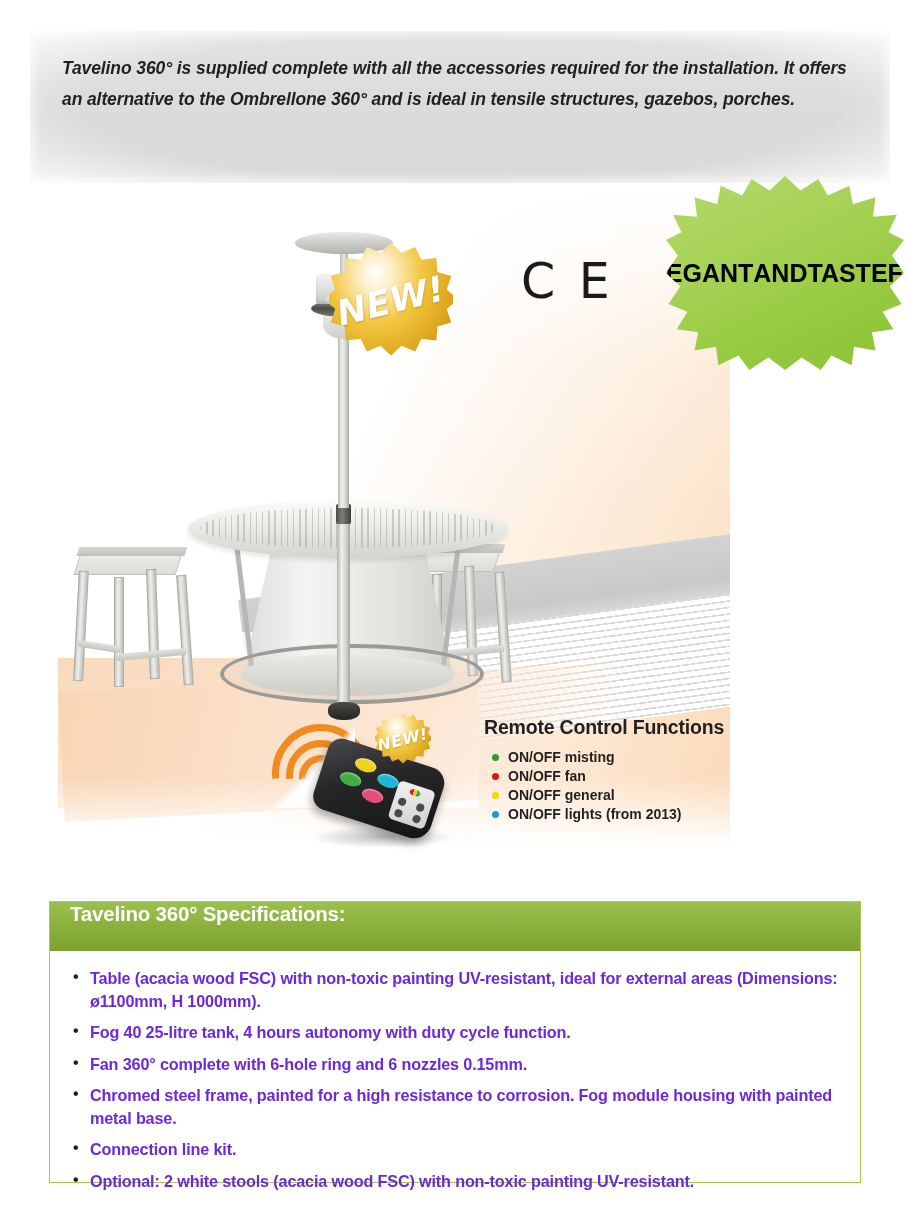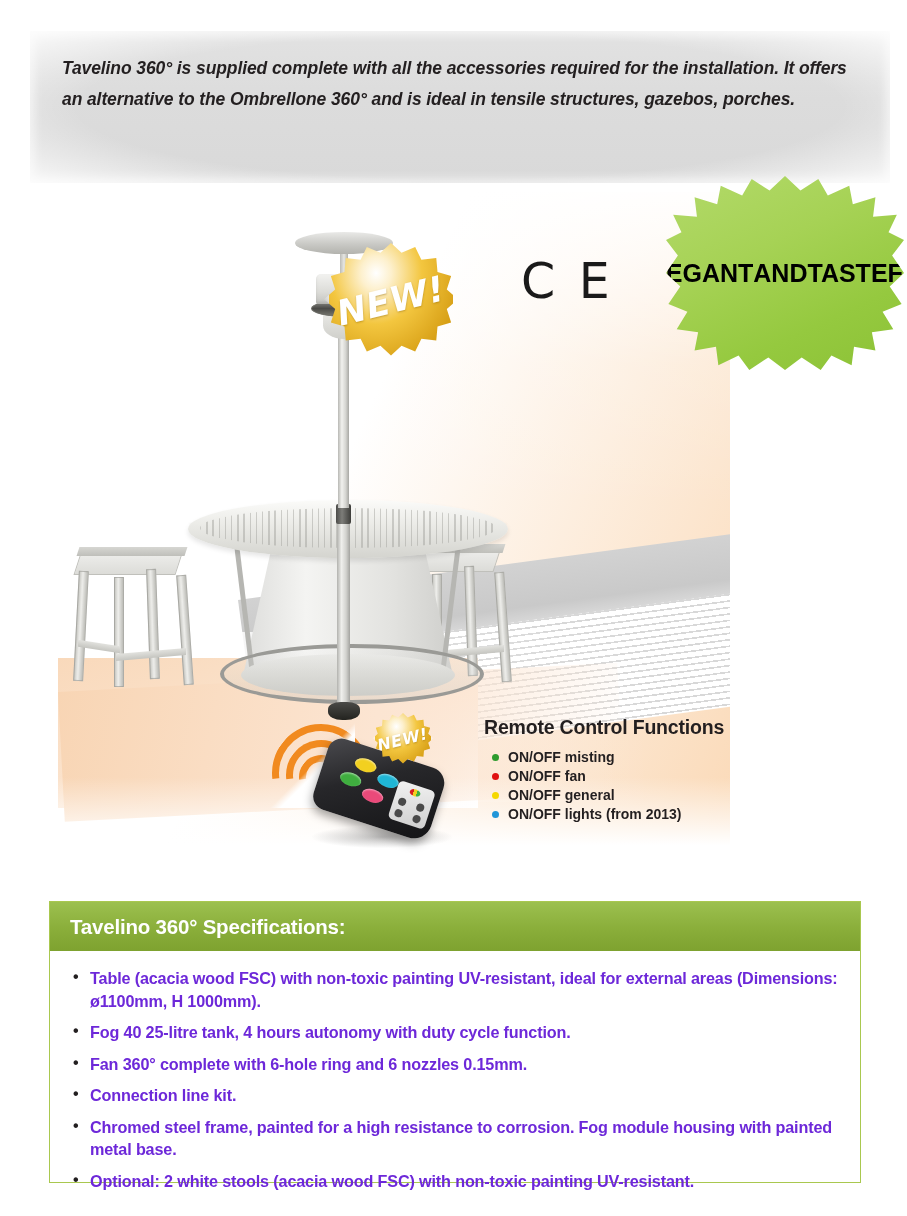--- a/index.html
+++ b/index.html
@@ -404,21 +404,20 @@
     left: 49px; top: 901px;
     width: 812px; height: 282px;
     border: 1.5px solid #a9c84f;
     background: #ffffff;
     box-sizing: border-box;
   }
   .spec-header {
     height: 49px;
     background: linear-gradient(180deg, #9cc04f 0%, #8aae3a 55%, #7ea22f 100%);
     display: flex;
-    align-items: center;
     padding-left: 20px;
     box-sizing: border-box;
   }
   .spec-header-title {
     color: #ffffff;
     font-size: 20.5px;
     font-weight: bold;
     letter-spacing: -0.2px;
   }
   .spec-body { padding: 16px 18px 0 18px; }
@@ -567,18 +566,18 @@
 
 <div class="spec-box">
   <div class="spec-header">
     <span class="spec-header-title">Tavelino 360° Specifications:</span>
   </div>
   <div class="spec-body">
     <ul class="spec-list">
       <li>Table (acacia wood FSC) with non-toxic painting UV-resistant, ideal for external areas (Dimensions: ø1100mm, H 1000mm).</li>
       <li>Fog 40 25-litre tank, 4 hours autonomy with duty cycle function.</li>
       <li>Fan 360° complete with 6-hole ring and 6 nozzles 0.15mm.</li>
+      <li>Chromed steel frame, painted for a high resistance to corrosion. Fog module housing with painted metal base.</li>
       <li>Connection line kit.</li>
-      <li>Chromed steel frame, painted for a high resistance to corrosion. Fog module housing with painted metal base.</li>
       <li>Optional: 2 white stools (acacia wood FSC) with non-toxic painting UV-resistant.</li>
     </ul>
   </div>
 </div>
 
 </body></html>

